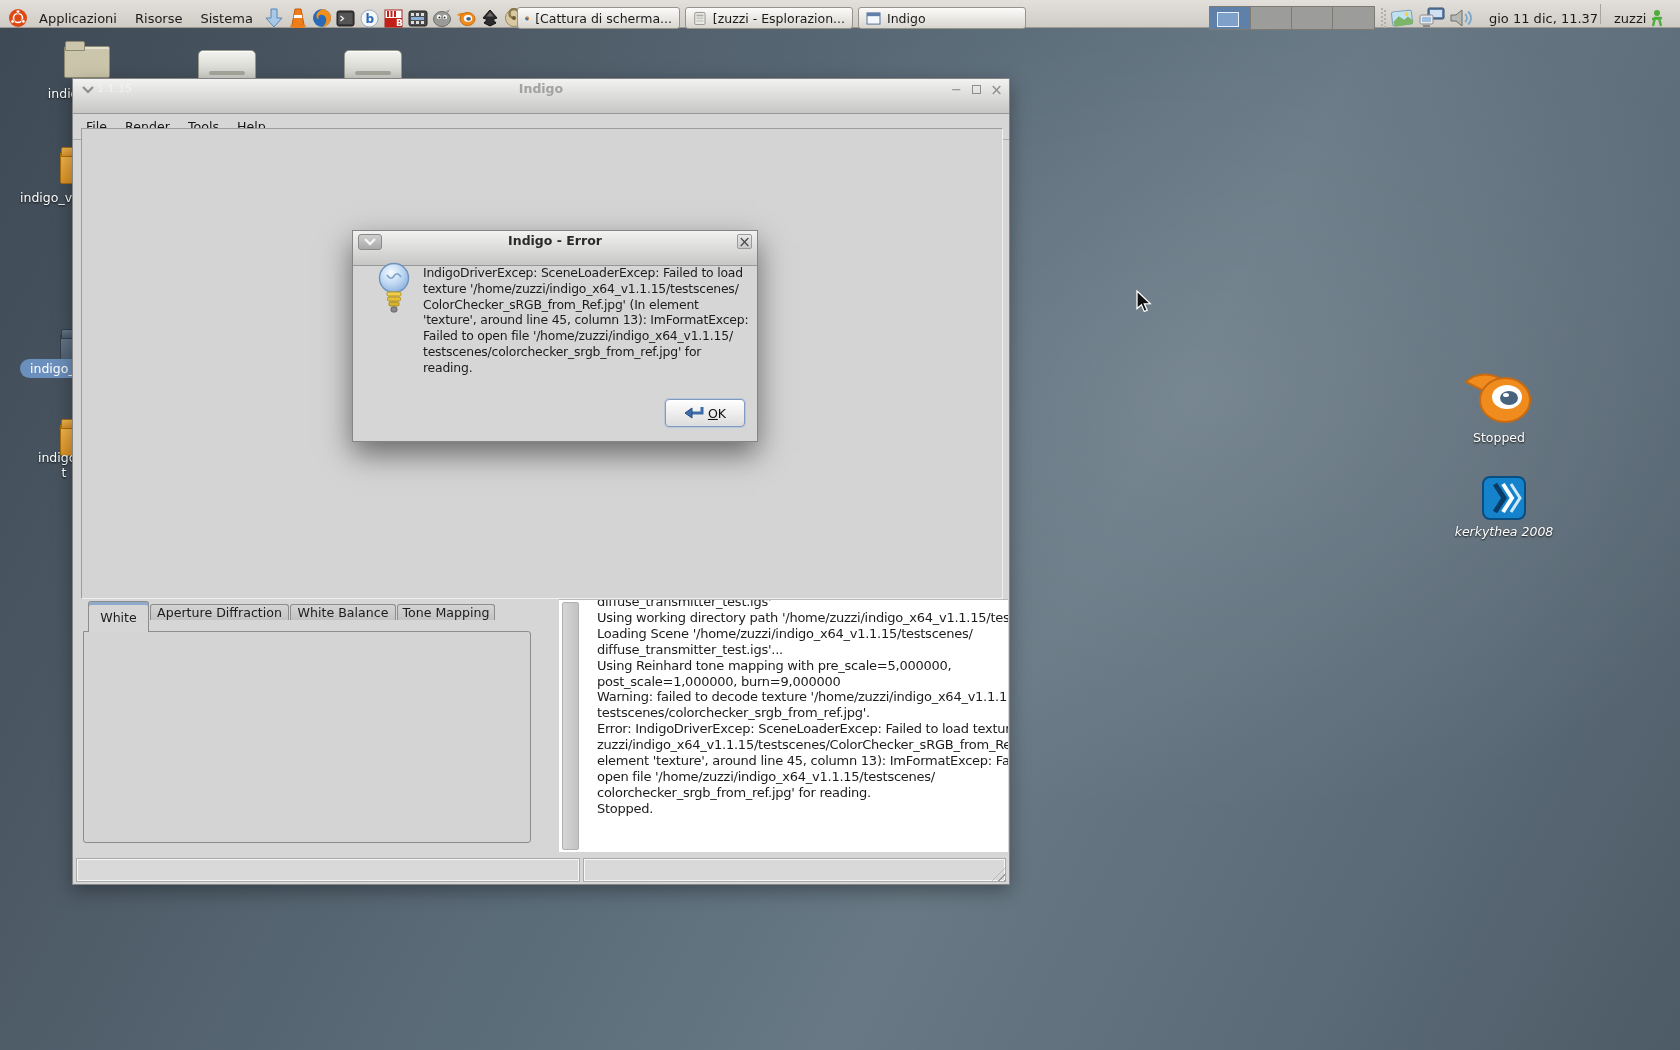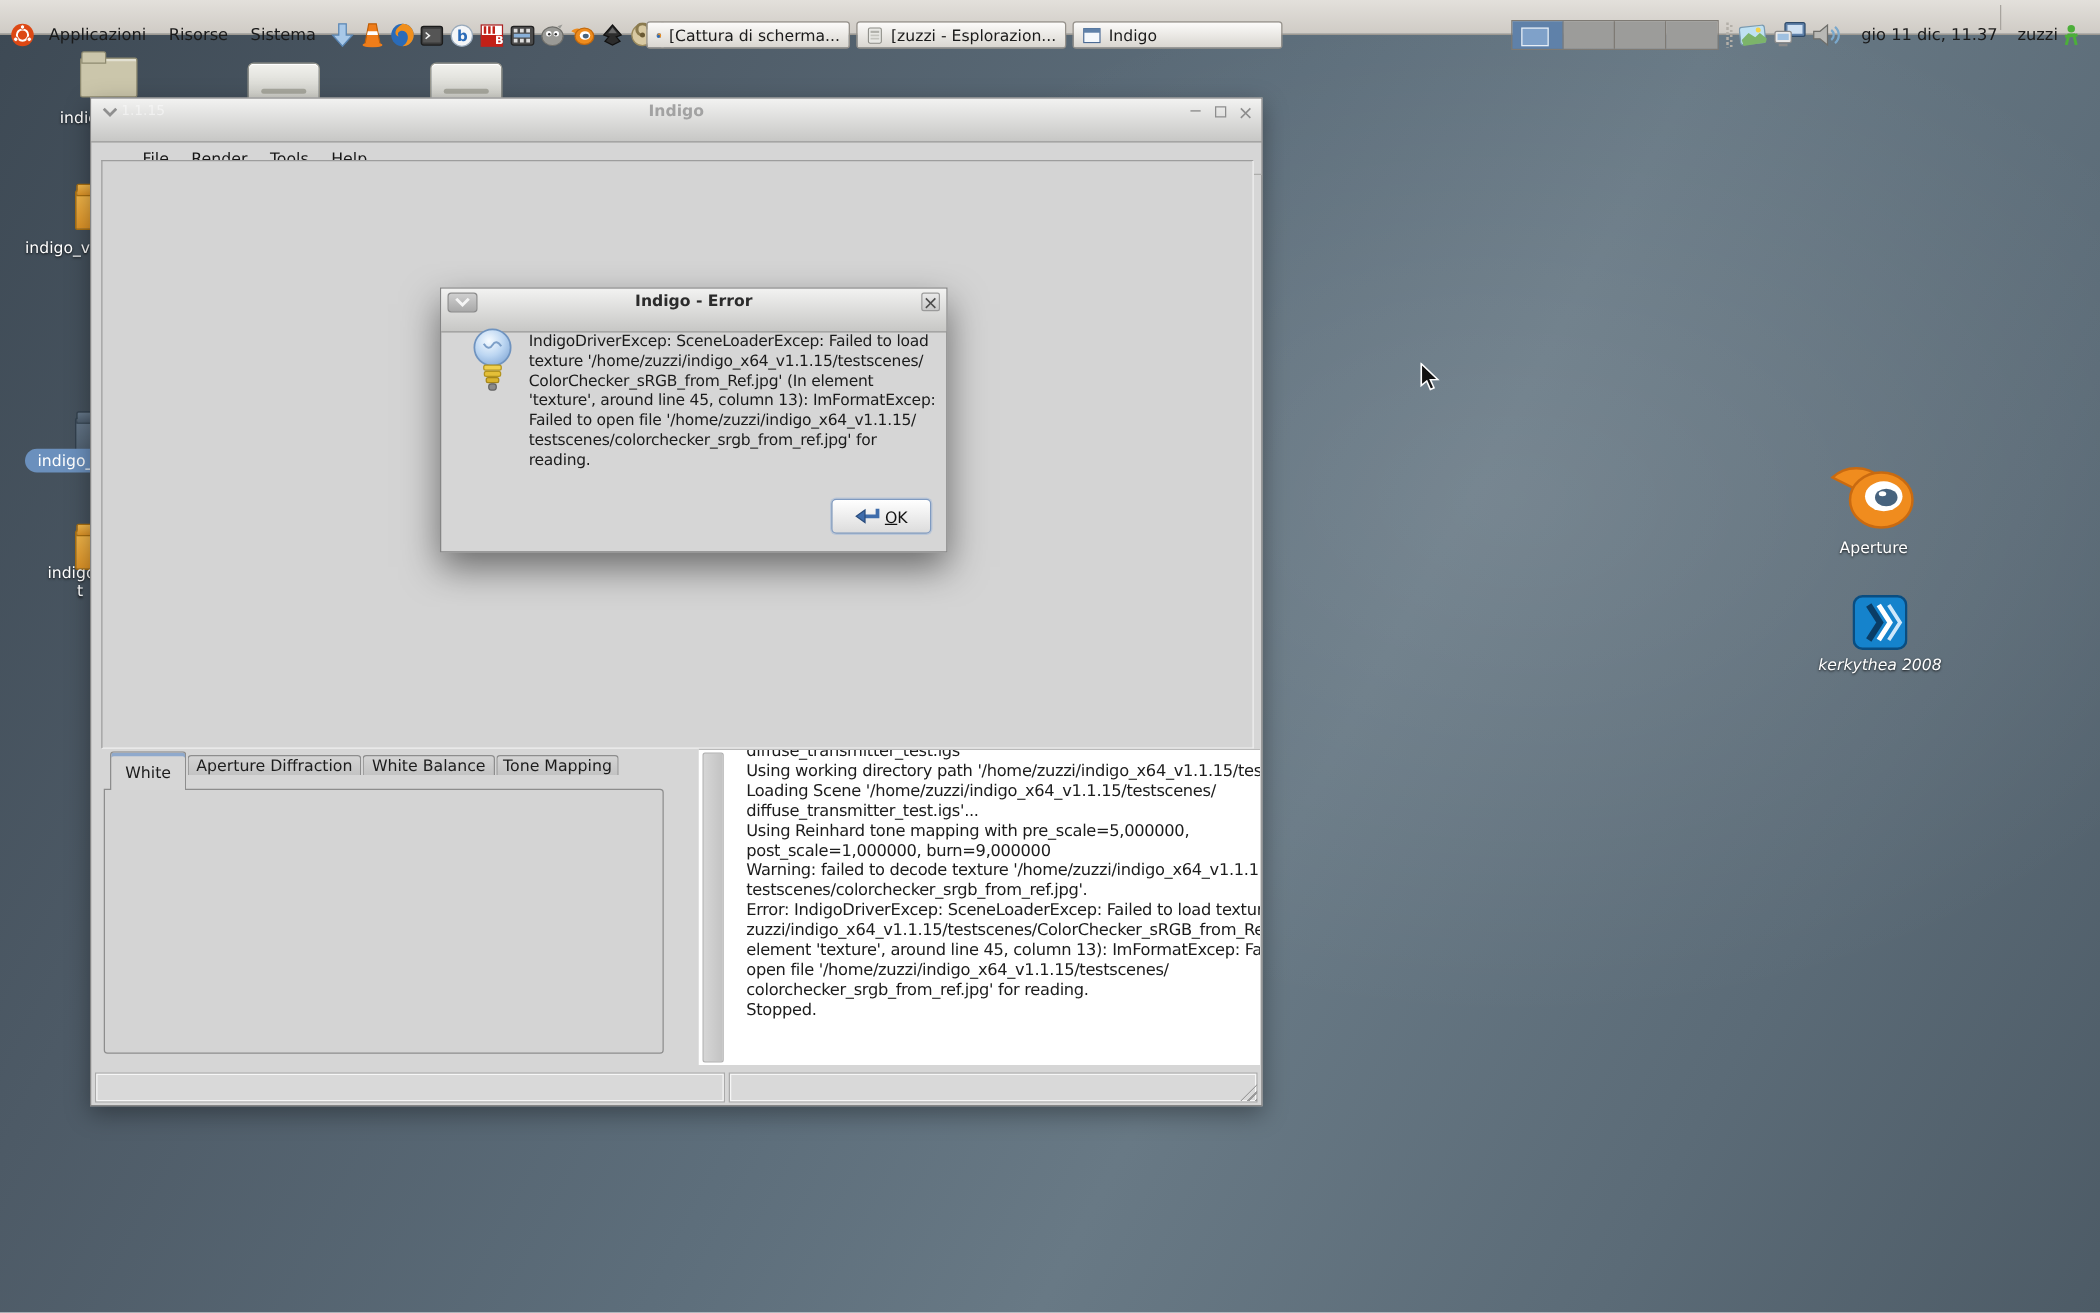--- a/index.html
+++ b/index.html
@@ -29,21 +29,21 @@
 
   .drive { position:absolute; width:58px; height:34px; border-radius:5px;
     background:linear-gradient(#f2f2ee,#c9c9c2); border:1px solid #97978e;
     box-shadow:inset 0 1px 0 #fff; }
   .drive::after { content:""; position:absolute; left:10px; right:10px; top:20px; height:4px;
     background:#a8a89e; border-radius:2px; }
 
   
   #panel { position:absolute; left:0; top:0; width:1680px; height:28px; z-index:30;
     background:linear-gradient(#e3e0db,#cfcbc5); border-bottom:1px solid #9e9a93; }
-  .p-abs { position:absolute; top:14px; height:28px; display:flex; align-items:center; }
+  .p-abs { position:absolute; top:4px; height:28px; display:flex; align-items:center; }
   .p-menu { font-size:13px; color:#1a1a1a; padding:0 9px; height:24px; display:flex; align-items:center; }
   .p-ico { width:22px; height:22px; margin:0 1px; display:flex; align-items:center; justify-content:center; }
   .dots { width:5px; height:20px; margin:0 3px;
     background:repeating-linear-gradient(#b3afa8 0 2px, transparent 2px 4px),
                repeating-linear-gradient(#b3afa8 0 2px, transparent 2px 4px); 
     background-size:2px 100%,2px 100%; background-position:0 0,3px 2px; background-repeat:repeat-y; }
   .task { height:22px; border:1px solid #96928c; border-radius:3px; margin-right:5px;
     background:linear-gradient(#fcfbfa,#d9d6d0); display:flex; align-items:center; gap:6px;
     padding:0 7px; font-size:12.5px; color:#1a1a1a; white-space:nowrap; overflow:hidden; }
   .clock,.user { font-size:13px; color:#1a1a1a; white-space:nowrap; }
@@ -63,21 +63,21 @@
     font-size:12.5px; font-weight:bold; }
   .wbtn { position:absolute; top:2px; width:17px; height:17px; display:flex; align-items:center;
     justify-content:center; color:#8d8d8d; font-size:13px; }
 
   
   #indigo { left:72px; top:78px; width:938px; height:807px; z-index:10;
     box-shadow:0 6px 18px rgba(0,0,0,.35); }
   #indigo .t-text { color:#a2a2a2; }
   .ghost { position:absolute; left:24px; top:3px; font-size:11px; color:rgba(252,252,252,.55); }
   #menubar { height:26px; display:flex; align-items:center; padding-left:4px;
-    border-bottom:1px solid #adadab; background:#d6d6d6;margin-left:28px; }
+    border-bottom:1px solid #adadab; background:#d6d6d6; }
   .mi { display:inline-block; font-size:12.6px; color:#161616; padding:4px 9px; }
   .mi::first-letter { text-decoration:underline; }
   #canvas { position:absolute; left:8px; top:49px; width:922px; height:471px; background:#d4d4d4;
     border:1px solid; border-color:#9d9d9d #f0f0f0 #f0f0f0 #9d9d9d; }
 
   .tab { position:absolute; border:1px solid #8d8d8d; border-bottom:none;
     border-radius:3px 3px 0 0; font-size:12.6px; color:#1c1c1c;
     display:flex; align-items:center; justify-content:center; }
   .tab.inactive { top:525px; height:16px; background:linear-gradient(#d4d4d4,#c3c3c3); }
   .tab.active { top:522px; height:31px; background:#d6d6d6; box-shadow:inset 0 3px 0 #8fa9cc; z-index:2; }
@@ -138,21 +138,21 @@
 
 
   <div style="position:absolute; left:1460px; top:364px;">
     <svg width="74" height="64" viewBox="0 0 74 64">
       <path d="M6 18 C16 8 34 8 44 18 L30 30 Z" fill="#f08c1e" stroke="#c96a10" stroke-width="2"></path>
       <ellipse cx="45" cy="36" rx="25" ry="22" fill="#f08c1e" stroke="#c96a10" stroke-width="2"></ellipse>
       <ellipse cx="47" cy="33" rx="15" ry="12" fill="#fff"></ellipse>
       <ellipse cx="49" cy="34" rx="9" ry="7" fill="#47637e"></ellipse>
       <ellipse cx="46" cy="31" rx="3" ry="2" fill="#fff"></ellipse>
     </svg>
-    <div class="dt-label" style="left:-16px; top:66px; width:110px; position:absolute;">Aperture</div>
+    <div class="dt-label" style="left:-16px; top:66px; width:110px; position:absolute;">Stopped</div>
   </div>
 
   <div style="position:absolute; left:1482px; top:474px;">
     <svg width="44" height="48" viewBox="0 0 44 48">
       <rect x="1" y="3" width="42" height="42" rx="7" fill="#1583cc" stroke="#0a4d80" stroke-width="2"></rect>
       <path d="M13 10 L22 24 L13 38" stroke="#0a3d66" stroke-width="5" fill="none"></path>
       <path d="M21 10 L30 24 L21 38" stroke="#fff" stroke-width="4" fill="none"></path>
       <path d="M29 10 L38 24 L29 38" stroke="#cfe8fa" stroke-width="3" fill="none"></path>
     </svg>
     <div class="dt-label" style="left:-48px; top:50px; width:140px; position:absolute;font-style:italic;">kerkythea 2008</div>

